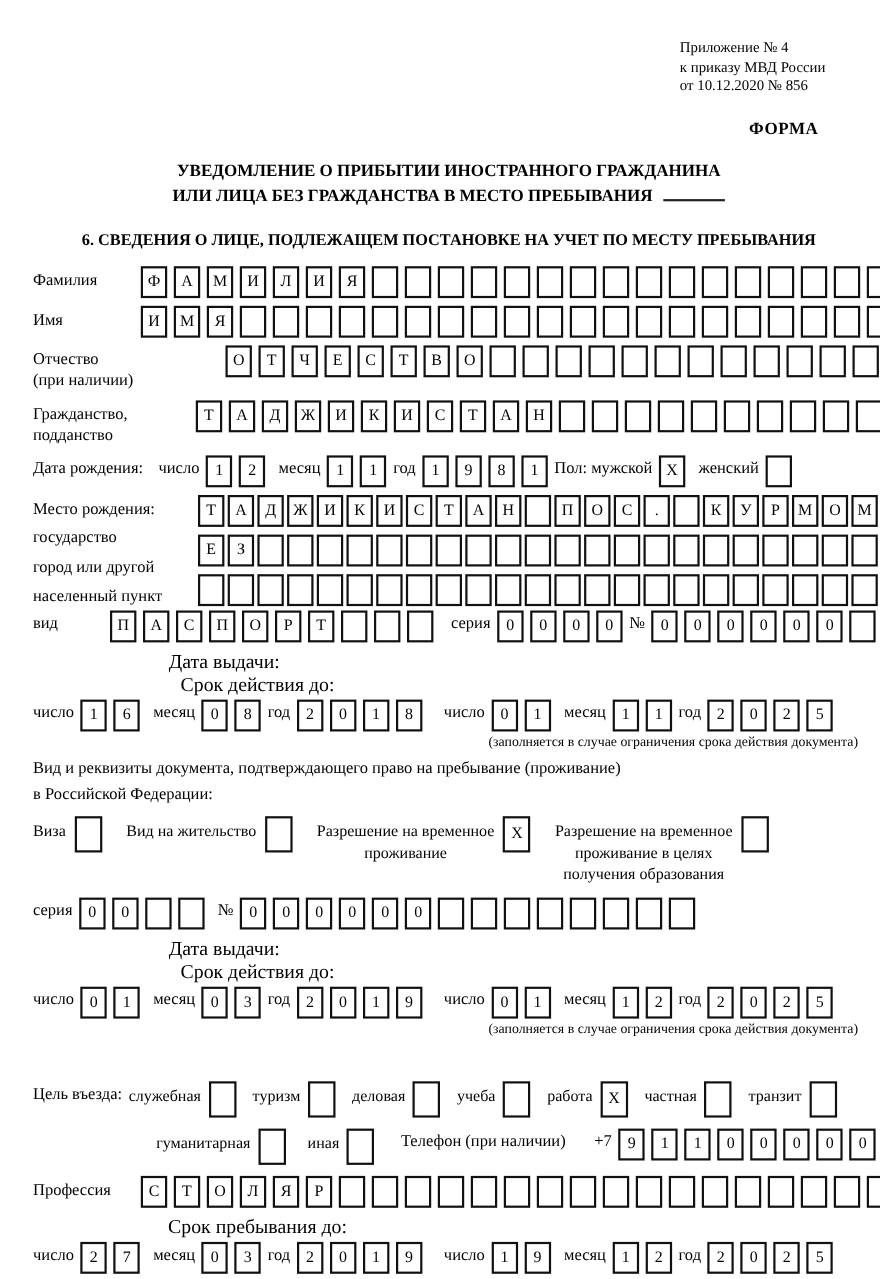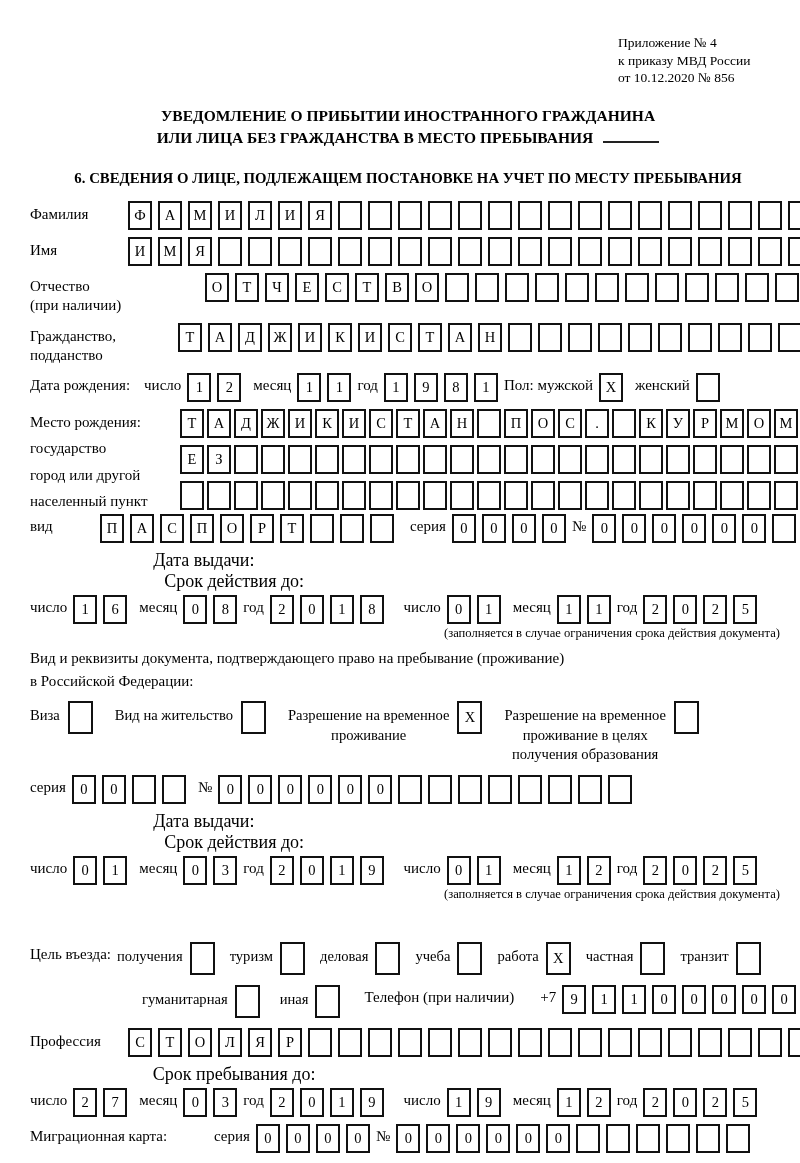--- a/index.html
+++ b/index.html
@@ -45,20 +45,21 @@
 </head>
 <body>
 
 <div class="page">
 
   <div class="annex">
     <div>Приложение № 4</div>
     <div>к приказу МВД России</div>
     <div>от 10.12.2020 № 856</div>
   </div>
+  <div class="forma">ФОРМА</div>
 
   <div class="title">
     <div>УВЕДОМЛЕНИЕ О ПРИБЫТИИ ИНОСТРАННОГО ГРАЖДАНИНА</div>
     <div>
       <span>ИЛИ ЛИЦА БЕЗ ГРАЖДАНСТВА В МЕСТО ПРЕБЫВАНИЯ</span><span class="blank-line"></span>
     </div>
   </div>
 
   <div class="sect">6. СВЕДЕНИЯ О ЛИЦЕ, ПОДЛЕЖАЩЕМ ПОСТАНОВКЕ НА УЧЕТ ПО МЕСТУ ПРЕБЫВАНИЯ</div>
 
@@ -482,21 +483,21 @@
           <span class="cbox">2</span>
           <span class="cbox">5</span>
         </span>
     </div>
   </div>
   <div class="note-right">(заполняется в случае ограничения срока действия документа)</div>
 
   <div class="frow" style="margin-bottom:10px;margin-top:40px;">
     <span class="ilabel mR6">Цель въезда:</span>
     <span class="pair">
-      <span class="opt-label">получения</span>
+      <span class="opt-label">служебная</span>
       <span class="boxes big">
           <span class="cbox"></span>
         </span>
     </span>
     <span class="pair">
       <span class="opt-label">туризм</span>
       <span class="boxes big">
           <span class="cbox"></span>
         </span>
     </span>

